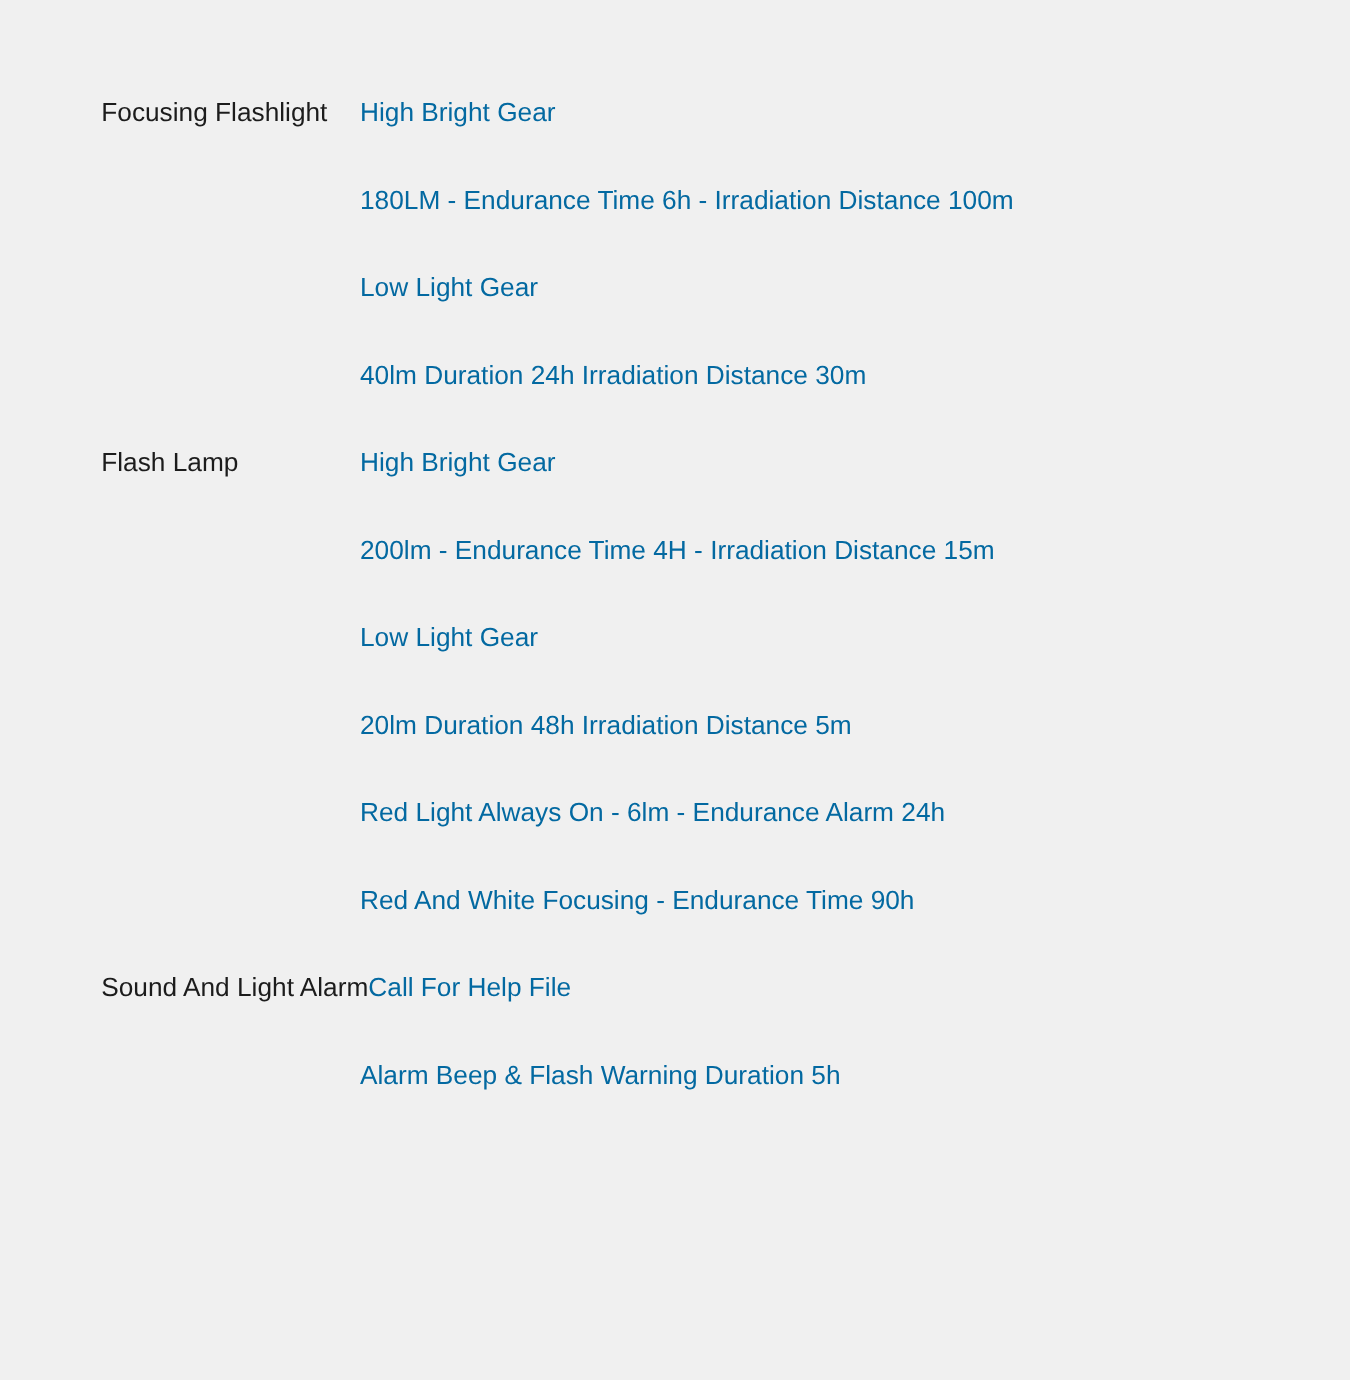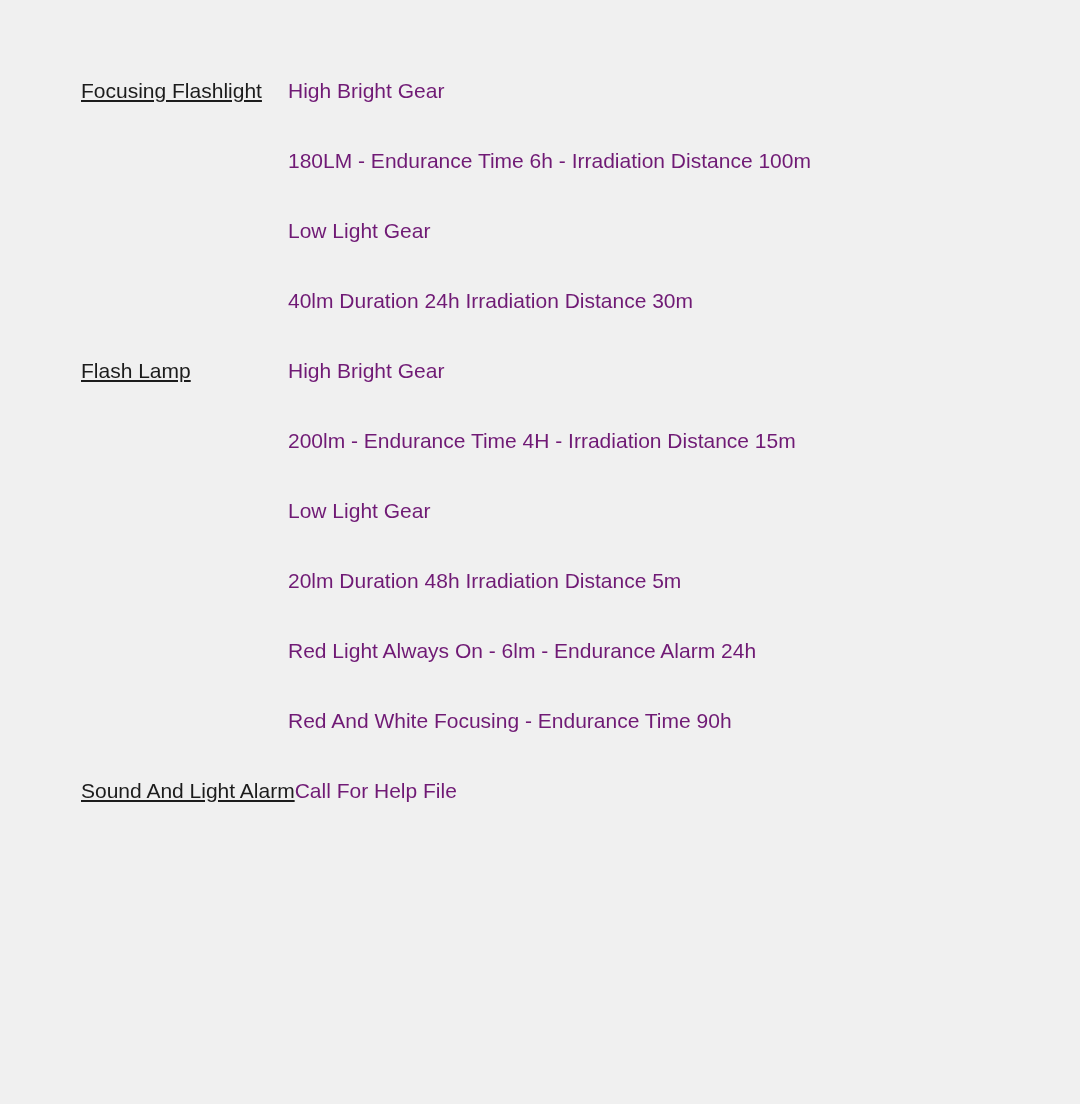--- a/index.html
+++ b/index.html
@@ -27,28 +27,27 @@
     height: 70px;
   }
   .spec-label {
     flex: 0 0 288px;
     padding-left: 81px;
     box-sizing: border-box;
     font-size: 21px;
     line-height: 26px;
     color: #1c1c1c;
     white-space: nowrap;
-    text-decoration: underline;
   }
   .spec-value {
     flex: 1 1 auto;
     padding-left: 0;
     font-size: 21px;
     line-height: 26px;
-    color: #701a75;
+    color: #0369a1;
     white-space: nowrap;
   }
 </style>
 </head>
 <body>
 
 <div class="spec-sheet">
 
   <div class="spec-row">
     <div class="spec-label">Focusing Flashlight</div>
@@ -100,14 +99,18 @@
   <div class="spec-row">
     <div class="spec-label"></div>
     <div class="spec-value">Red And White Focusing - Endurance Time 90h</div>
   </div>
 
   <div class="spec-row">
     <div class="spec-label">Sound And Light Alarm</div>
     <div class="spec-value">Call For Help File</div>
   </div>
 
+  <div class="spec-row">
+    <div class="spec-label"></div>
+    <div class="spec-value">Alarm Beep &amp; Flash Warning Duration 5h</div>
+  </div>
 
 </div>
 
 </body></html>

